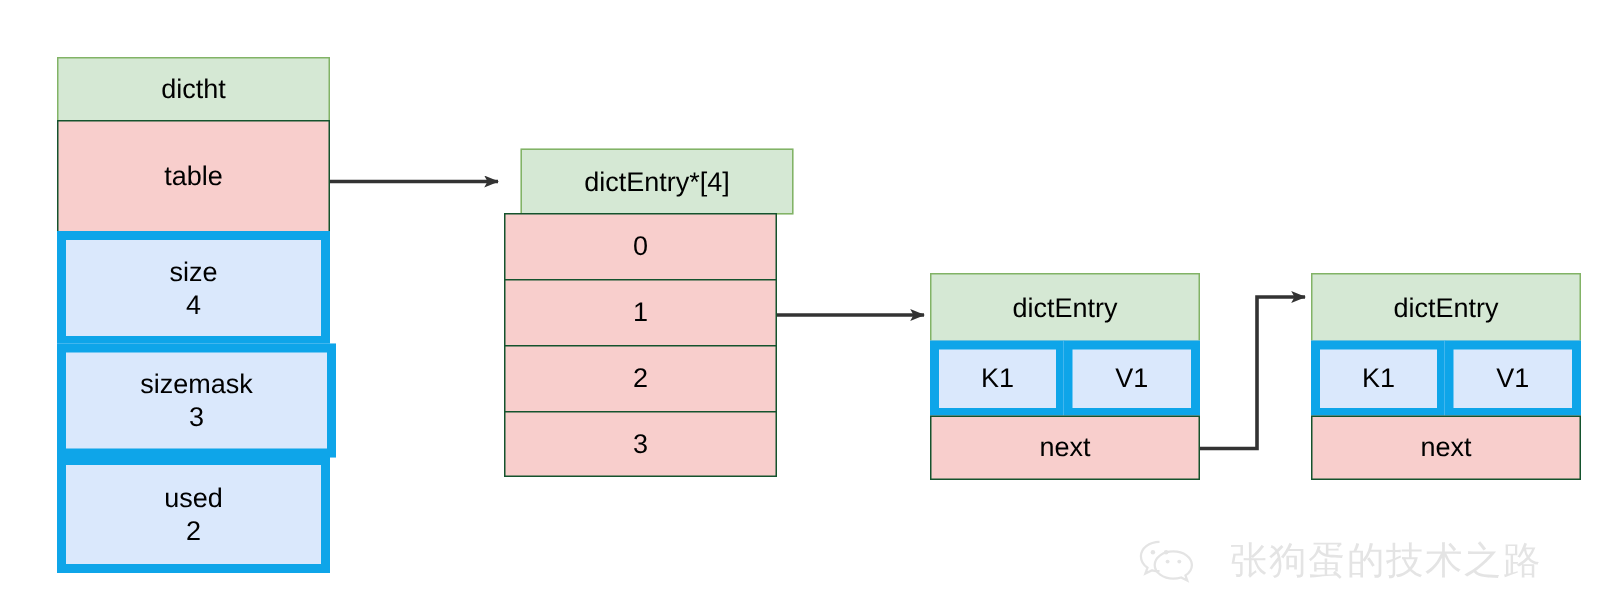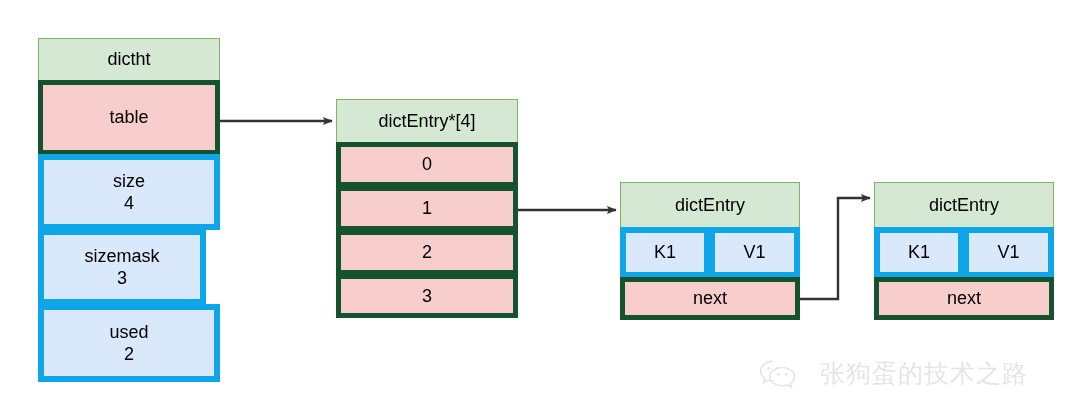--- a/index.html
+++ b/index.html
@@ -33,21 +33,21 @@
     font-size: 18px;
     line-height: 1.25;
     white-space: nowrap;
   }
   .cell.green {
     background: #d5e8d4;
     border: 1px solid #82b366;
   }
   .cell.pink {
     background: #f8cecc;
-    border: 5px solid #14532d;
+    border: 1px solid #14532d;
   }
   .cell.blue {
     background: #dae8fc;
     border: 6px solid #0ea5e9;
   }
   .cell .label { display: block; }
   .cell .value { display: block; }
 
   
   #connectors {
@@ -91,34 +91,34 @@
 
     <div class="cell pink" style="left:0px; top:42px; width:182px; height:75px;">
       <span class="label">table</span>
     </div>
 
     <div class="cell blue" style="left:0px; top:116px; width:182px; height:76px;">
       <span class="label">size</span>
       <span class="value">4</span>
     </div>
 
-    <div class="cell blue" style="left:0px; top:191px; width:168px; height:76px;">
+    <div class="cell blue" style="left:0px; top:191px; width:186px; height:76px;">
       <span class="label">sizemask</span>
       <span class="value">3</span>
     </div>
 
     <div class="cell blue" style="left:0px; top:266px; width:182px; height:78px;">
       <span class="label">used</span>
       <span class="value">2</span>
     </div>
   </div>
 
   <div class="box" style="left:336px; top:99px; width:182px; height:219px;">
 
-    <div class="cell green" style="left:0px; top:0px; width:182px; height:44px;">
+    <div class="cell green" style="left:11px; top:0px; width:182px; height:44px;">
       <span class="label">dictEntry*[4]</span>
     </div>
 
     <div class="cell pink" style="left:0px; top:43px; width:182px; height:45px;">
       <span class="label">0</span>
     </div>
 
     <div class="cell pink" style="left:0px; top:87px; width:182px; height:45px;">
       <span class="label">1</span>
     </div>

